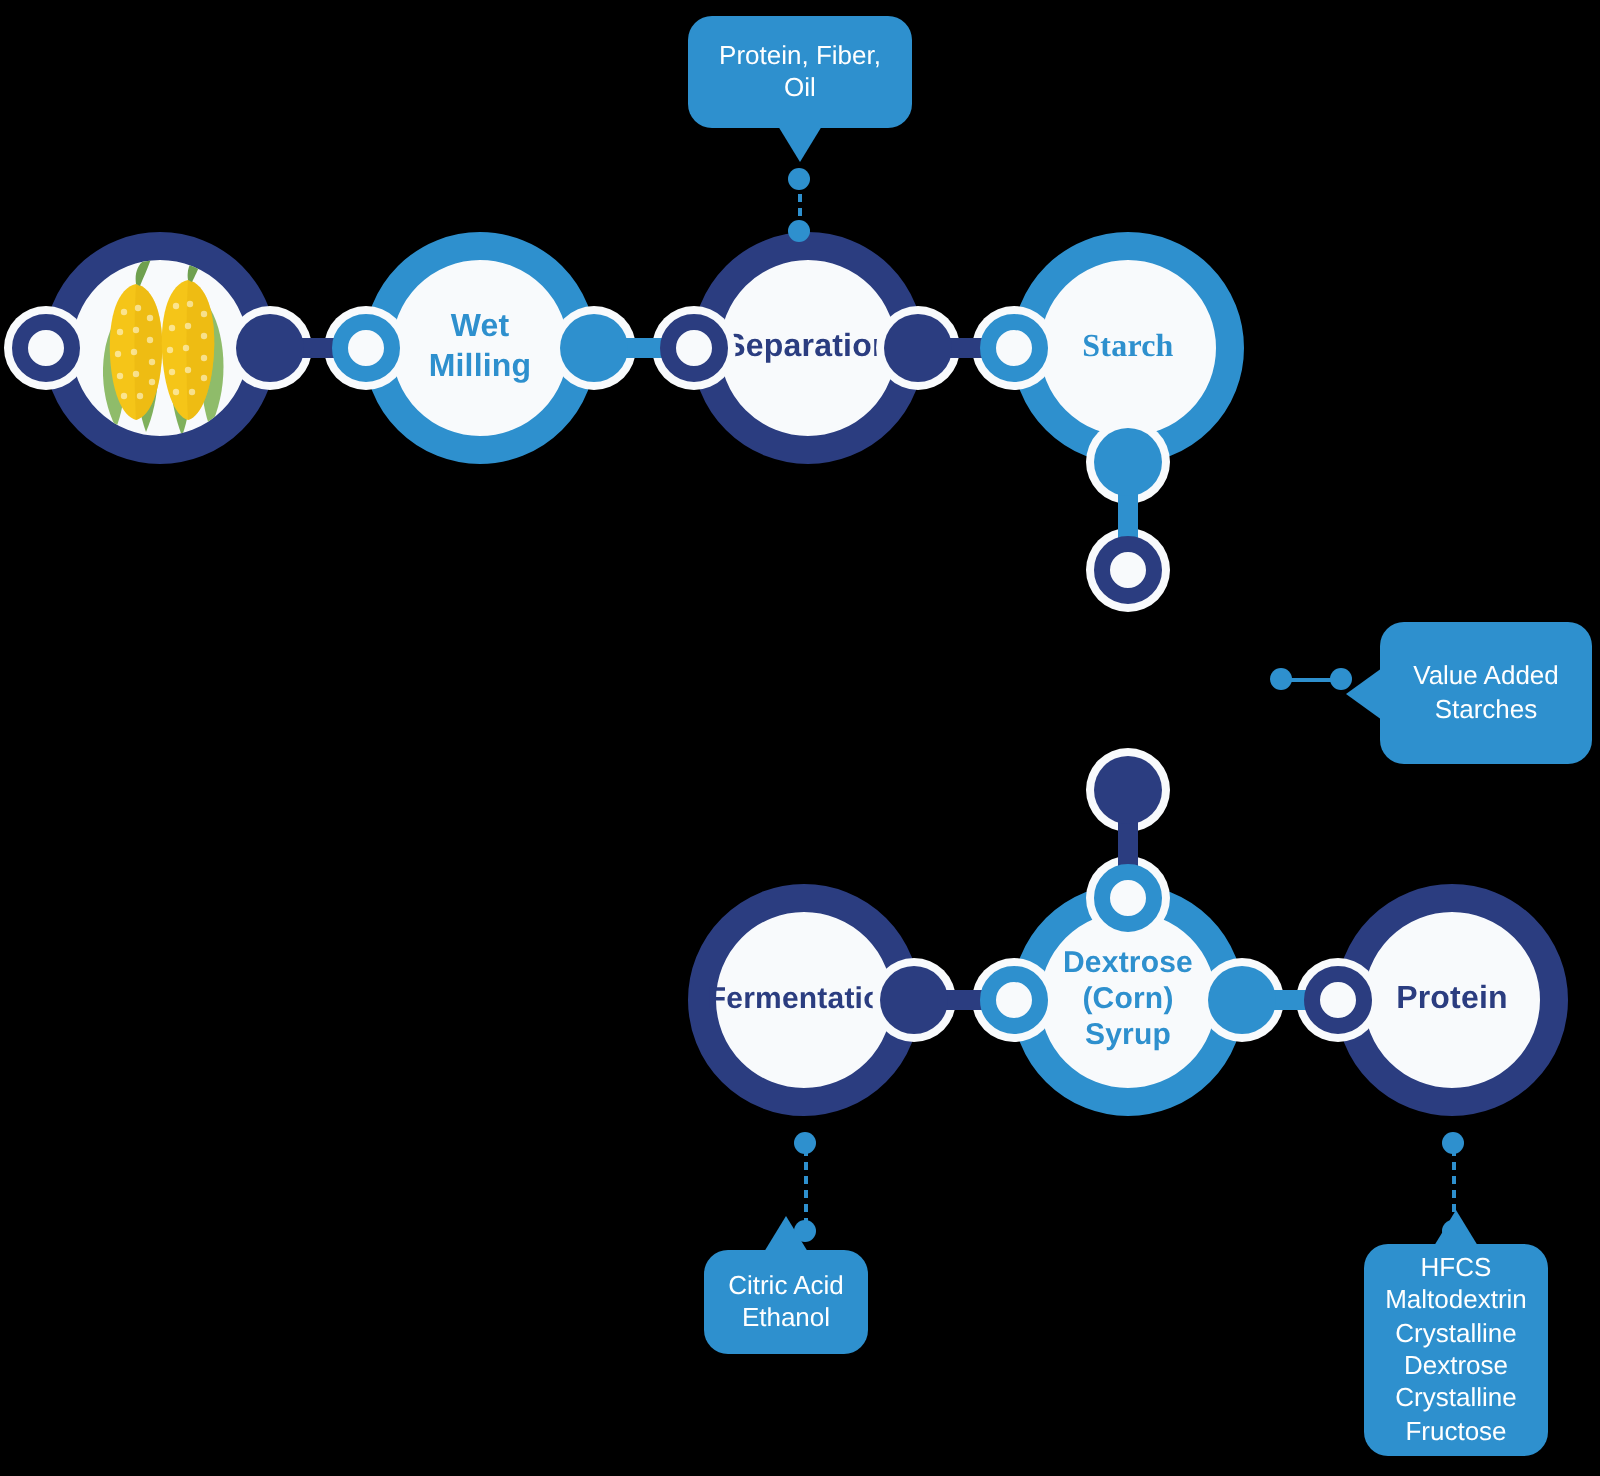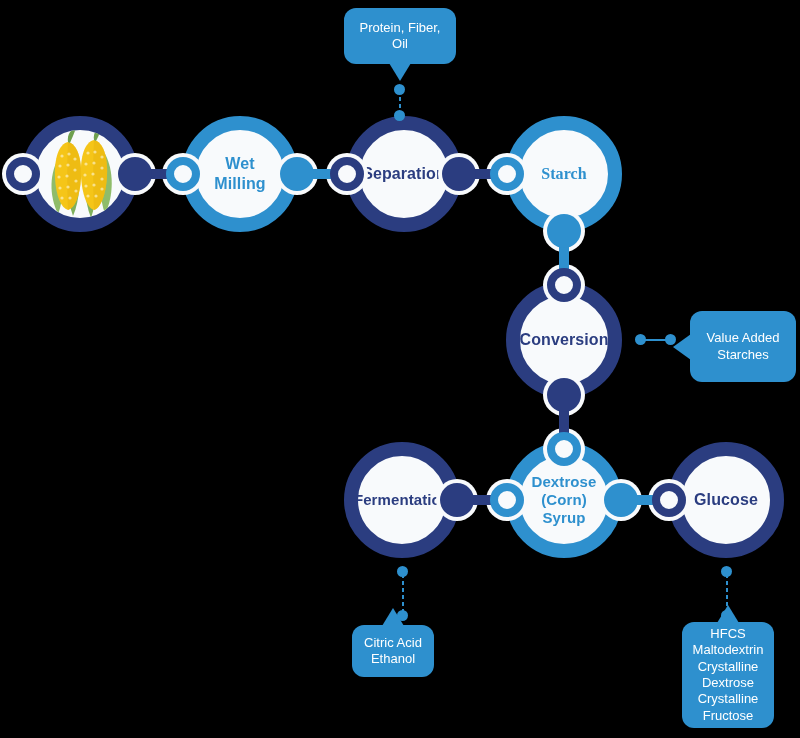--- a/index.html
+++ b/index.html
@@ -183,23 +183,20 @@
   <div class="dot" style="left:394px;top:110px;"></div>
 
   <div class="vbone" style="left:547px;top:214px;height:88px;">
     <div class="vhalo" style="top:-4px;"></div>
     <div class="vhalo" style="bottom:-4px;"></div>
     <div class="vbar fill-blue"></div>
     <div class="topE fill-blue"></div>
     <div class="botE ringlet-navy"></div>
   </div>
 
-  <div class="node ring-navy" style="left:506px;top:282px;width:116px;height:116px;">
-    <div class="label txt-navy" style="font-size:16px;">Conversion</div>
-  </div>
 
   <div class="dot" style="left:635px;top:334px;"></div>
   <div class="leadH" style="left:641px;top:339px;width:28px;"></div>
   <div class="dot" style="left:665px;top:334px;"></div>
   <div class="callout" style="left:690px;top:311px;width:106px;height:71px;font-size:13px;">
     <div>
       <div>Value Added</div>
       <div>Starches</div>
     </div>
     <div class="tail tail-left"></div>
@@ -219,21 +216,21 @@
 
   <div class="node ring-blue" style="left:506px;top:442px;width:116px;height:116px;">
     <div class="label txt-blue" style="font-size:15px;">
       <div>Dextrose</div>
       <div>(Corn)</div>
       <div>Syrup</div>
     </div>
   </div>
 
   <div class="node ring-navy" style="left:668px;top:442px;width:116px;height:116px;">
-    <div class="label txt-navy" style="font-size:16px;">Glucose</div>
+    <div class="label txt-navy" style="font-size:16px;">Protein</div>
   </div>
 
   <div class="bone" style="left:440px;top:483px;width:84px;">
     <div class="halo" style="left:-4px;"></div>
     <div class="halo" style="right:-4px;"></div>
     <div class="bar fill-navy"></div>
     <div class="endL fill-navy"></div>
     <div class="endR ringlet-blue"></div>
   </div>
 

